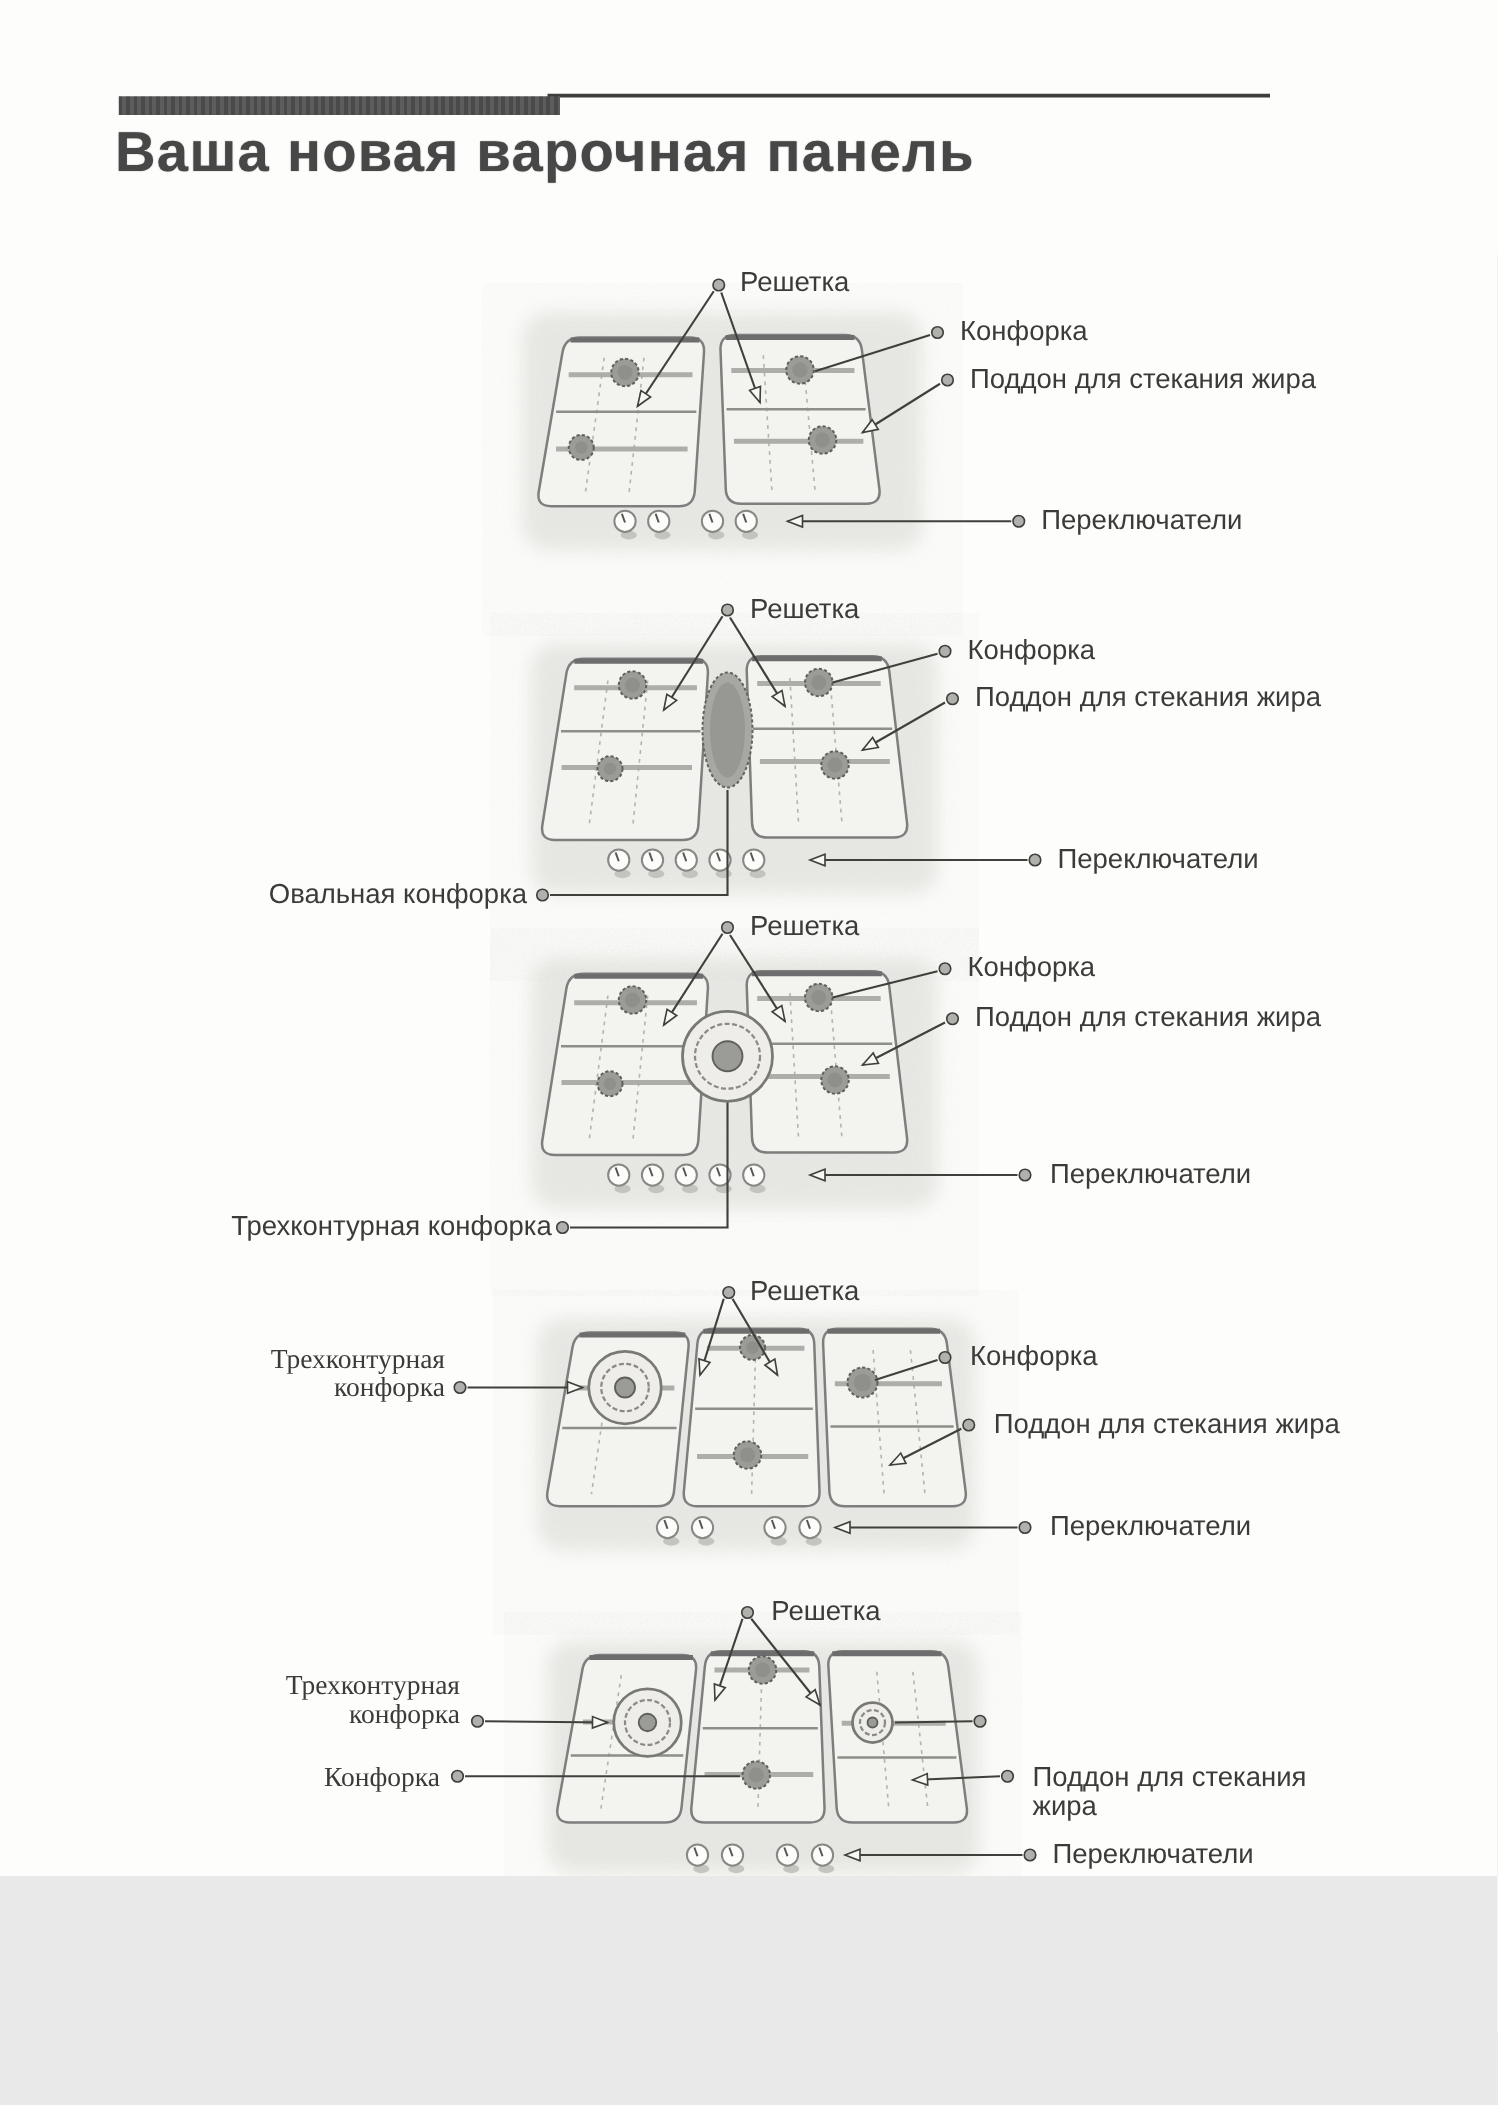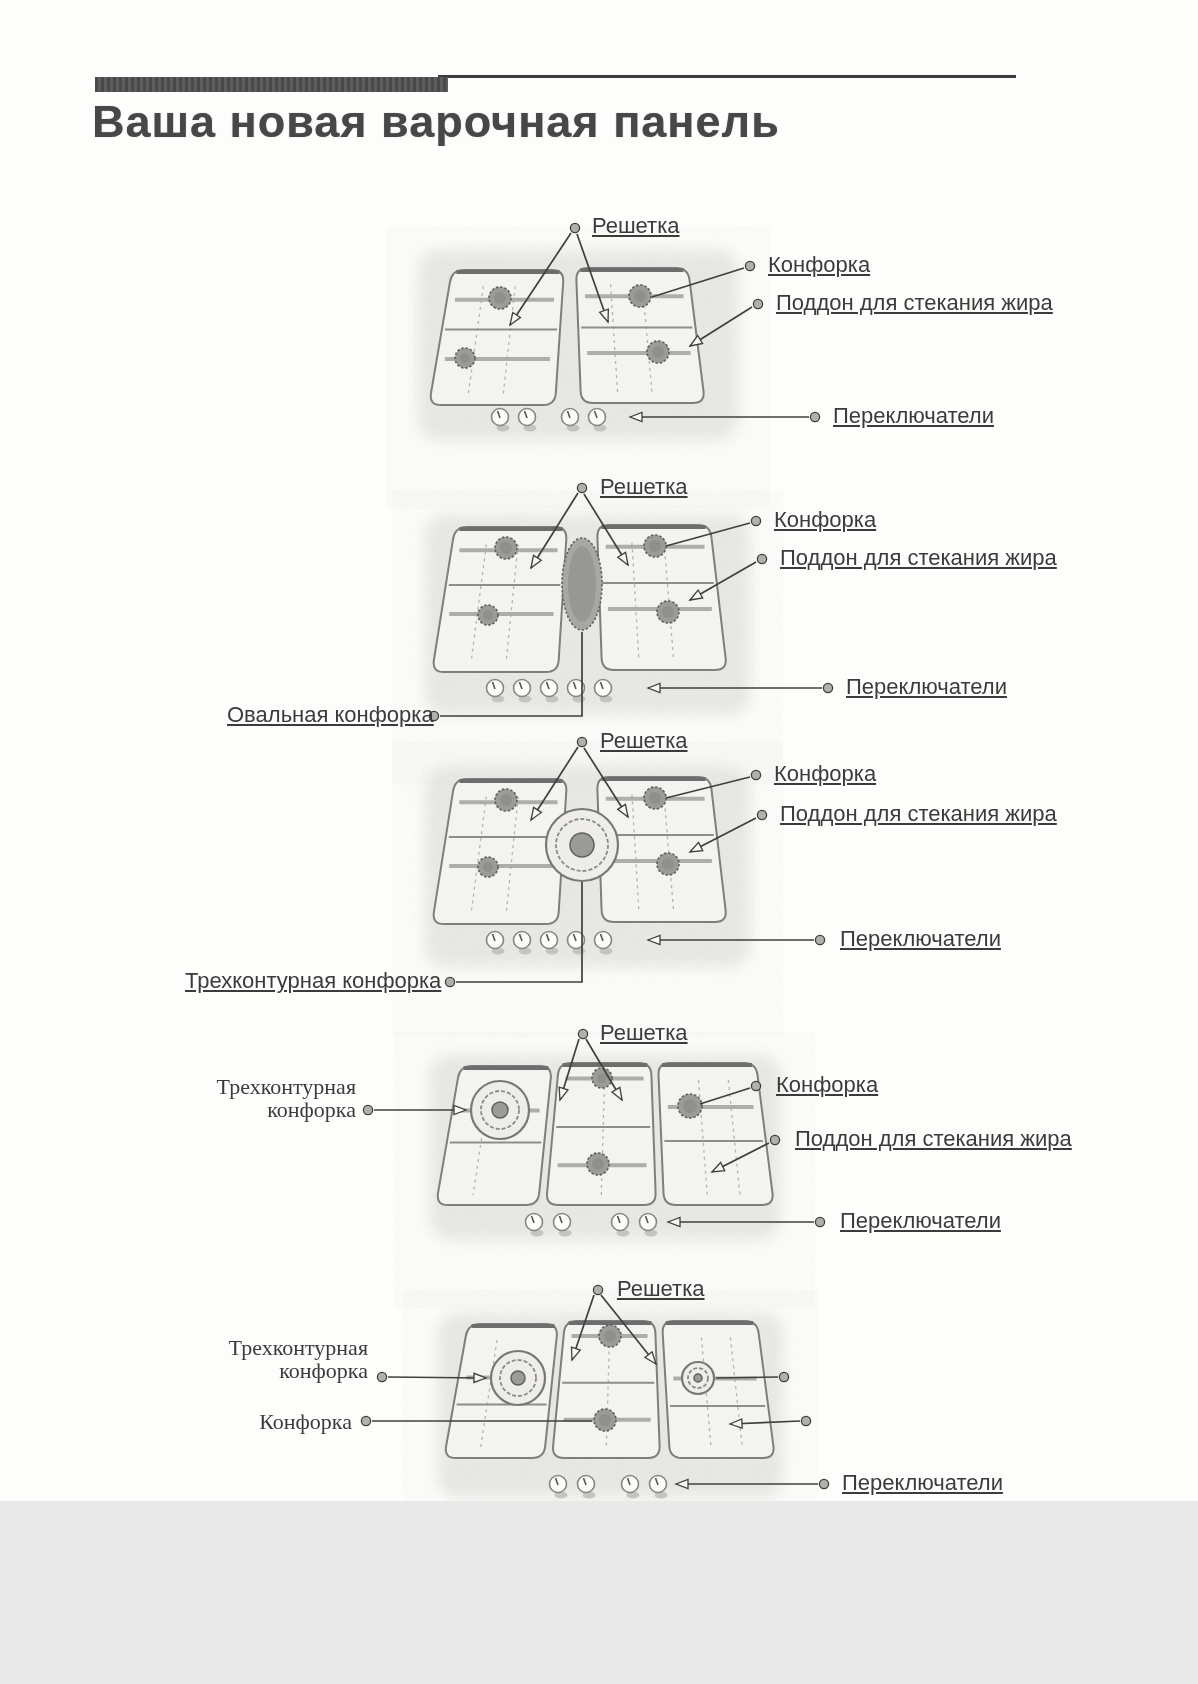--- a/index.html
+++ b/index.html
@@ -14,21 +14,21 @@
     background:repeating-linear-gradient(90deg,#4a4a4a 0 3px,#5d5d5d 3px 6px);
   }
   .page-title{
     position:absolute; left:92px; top:96px;
     font-size:45px; font-weight:700; letter-spacing:1px; color:#474747;
     text-shadow:0 0 1px #8a8a8a; white-space:nowrap;
   }
   #diagram-canvas{position:absolute; left:0; top:0; z-index:0;}
   .lbl{
     position:absolute; z-index:2; font-size:22px; line-height:24px;
-    color:#3b3b3b; white-space:nowrap;text-decoration:underline;
+    color:#3b3b3b; white-space:nowrap;
   }
   .lbl-block{position:absolute; z-index:2; font-size:22px; line-height:23px; color:#3b3b3b;}
   .lbl-block.right{text-align:right;font-family:Liberation Serif, serif;}
   .page-number{position:absolute; left:1062px; top:1528px; font-size:27px; color:#333;}
   .rule-bottom{position:absolute; left:90px; top:1674px; width:1052px; height:2px; background:#9a9a9a; opacity:.5;}
 </style>
 </head>
 <body>
 
 <div class="page">
@@ -360,21 +360,21 @@
 
   <div class="lbl" style="left:592px; top:214px;">Решетка</div>
   <div class="lbl" style="left:768px; top:253px;">Конфорка</div>
   <div class="lbl" style="left:776px; top:291px;">Поддон для стекания жира</div>
   <div class="lbl" style="left:833px; top:404px;">Переключатели</div>
 
   <div class="lbl" style="left:600px; top:475px;">Решетка</div>
   <div class="lbl" style="left:774px; top:508px;">Конфорка</div>
   <div class="lbl" style="left:780px; top:546px;">Поддон для стекания жира</div>
   <div class="lbl" style="left:846px; top:675px;">Переключатели</div>
-  <div class="lbl" style="left:227px; top:703px;">Овальная конфорка</div>
+  <div class="lbl" style="left:215px; top:703px;">Овальная конфорка</div>
 
   <div class="lbl" style="left:600px; top:729px;">Решетка</div>
   <div class="lbl" style="left:774px; top:762px;">Конфорка</div>
   <div class="lbl" style="left:780px; top:802px;">Поддон для стекания жира</div>
   <div class="lbl" style="left:840px; top:927px;">Переключатели</div>
   <div class="lbl" style="left:185px; top:969px;">Трехконтурная конфорка</div>
 
   <div class="lbl" style="left:600px; top:1021px;">Решетка</div>
   <div class="lbl-block right" style="left:152px; top:1075px; width:204px;">
     <div>Трехконтурная</div>
@@ -385,17 +385,21 @@
   <div class="lbl" style="left:840px; top:1209px;">Переключатели</div>
 
   <div class="lbl" style="left:617px; top:1277px;">Решетка</div>
   <div class="lbl-block right" style="left:168px; top:1336px; width:200px;">
     <div>Трехконтурная</div>
     <div>конфорка</div>
   </div>
   <div class="lbl-block right" style="left:152px; top:1410px; width:200px;">
     <div>Конфорка</div>
   </div>
+  <div class="lbl-block" style="left:826px; top:1410px;">
+    <div>Поддон для стекания</div>
+    <div>жира</div>
+  </div>
   <div class="lbl" style="left:842px; top:1471px;">Переключатели</div>
 
   <div class="page-number">5</div>
   <div class="rule-bottom"></div>
 </div>
 
 </body></html>

